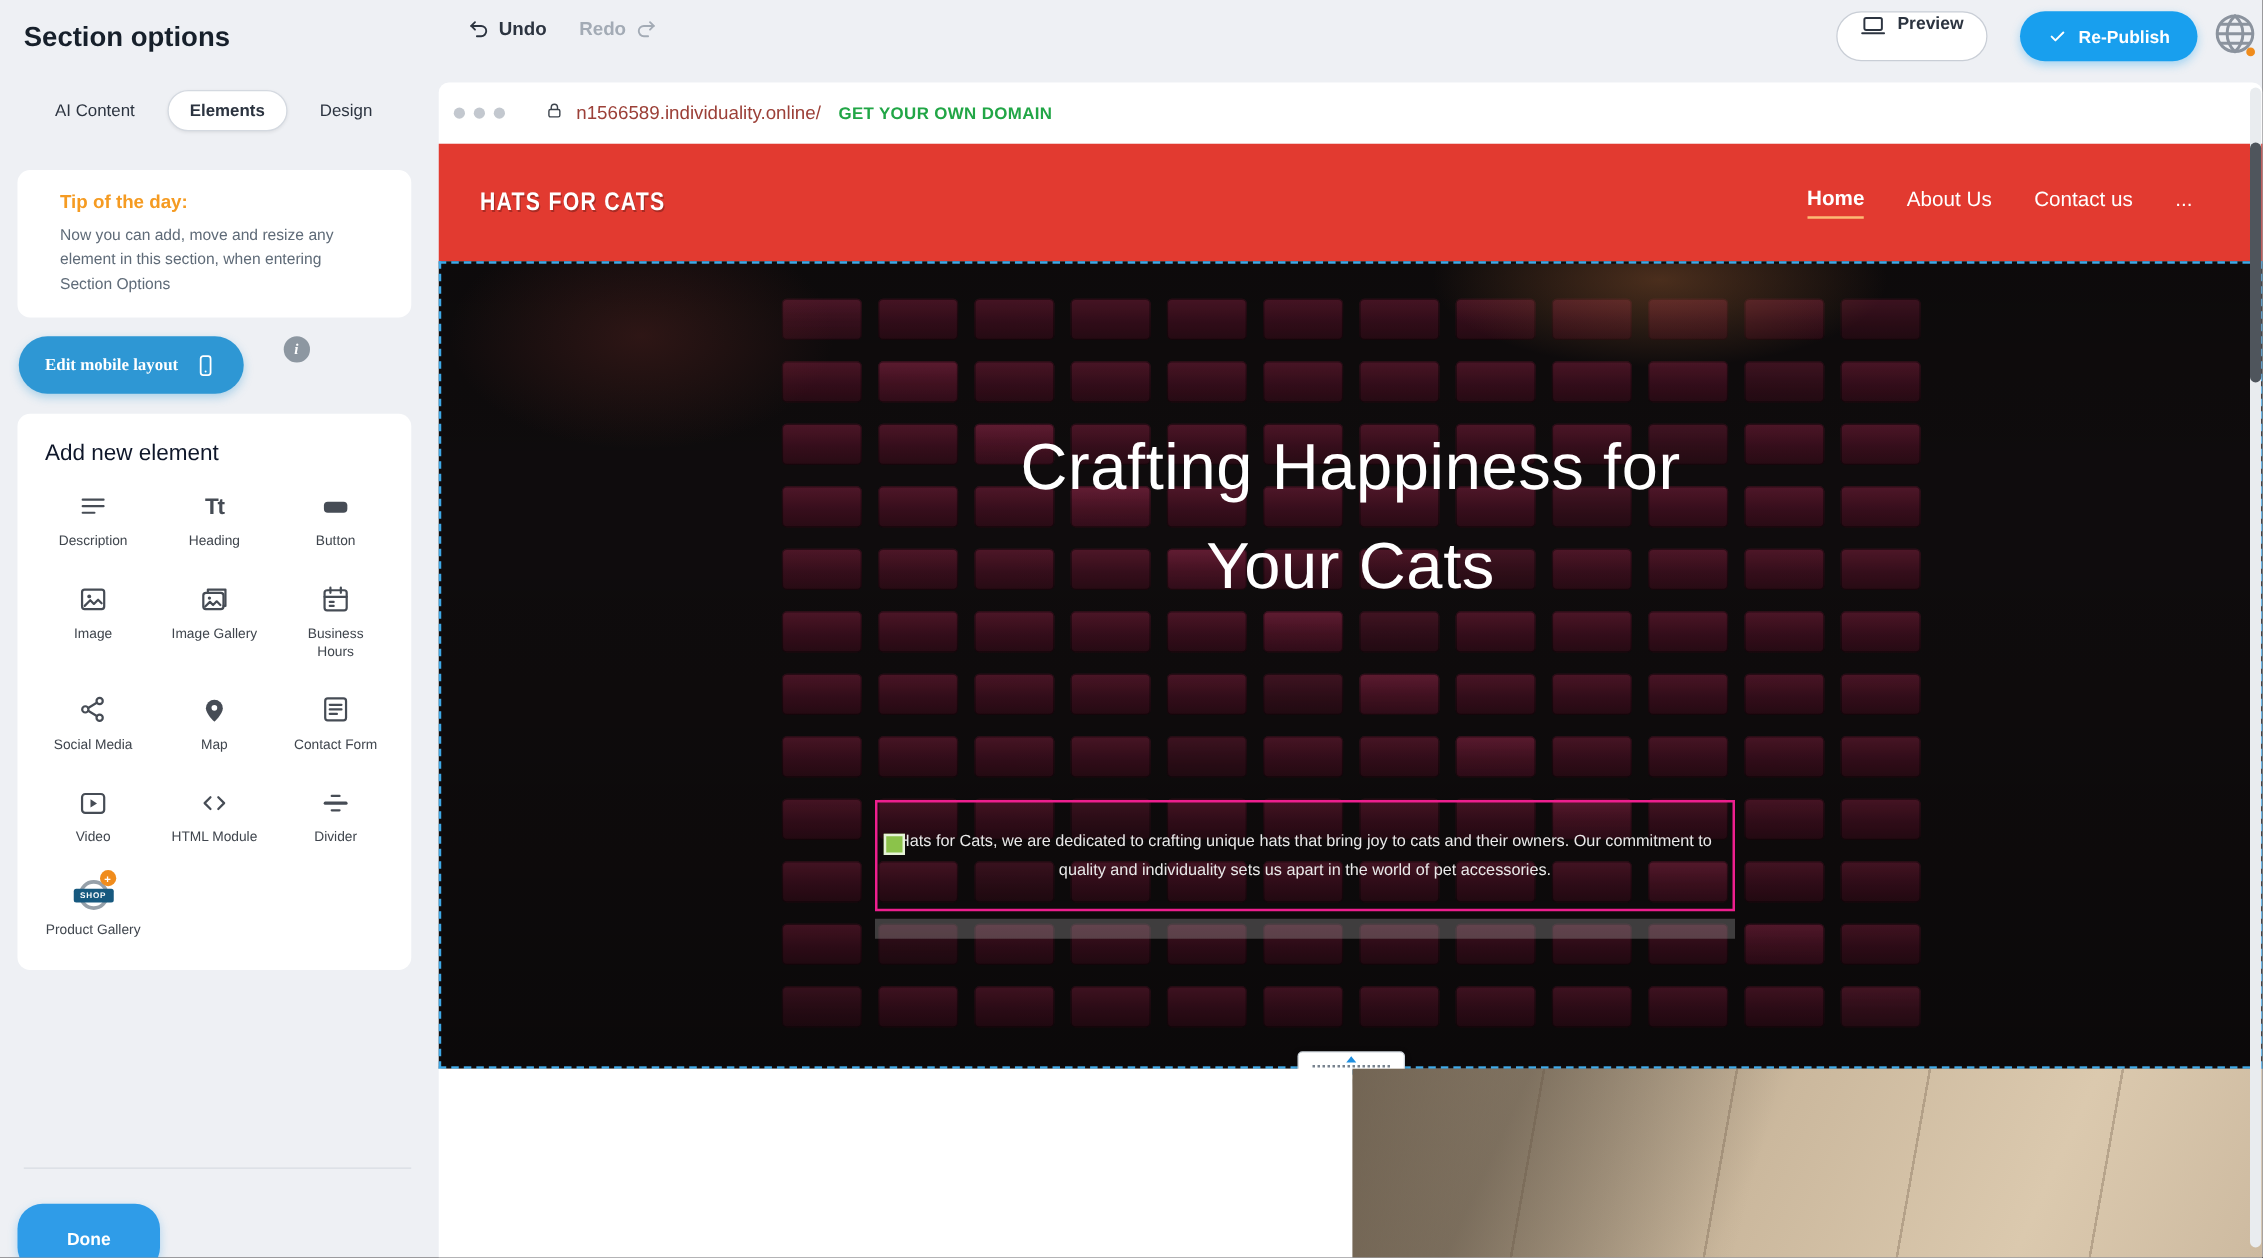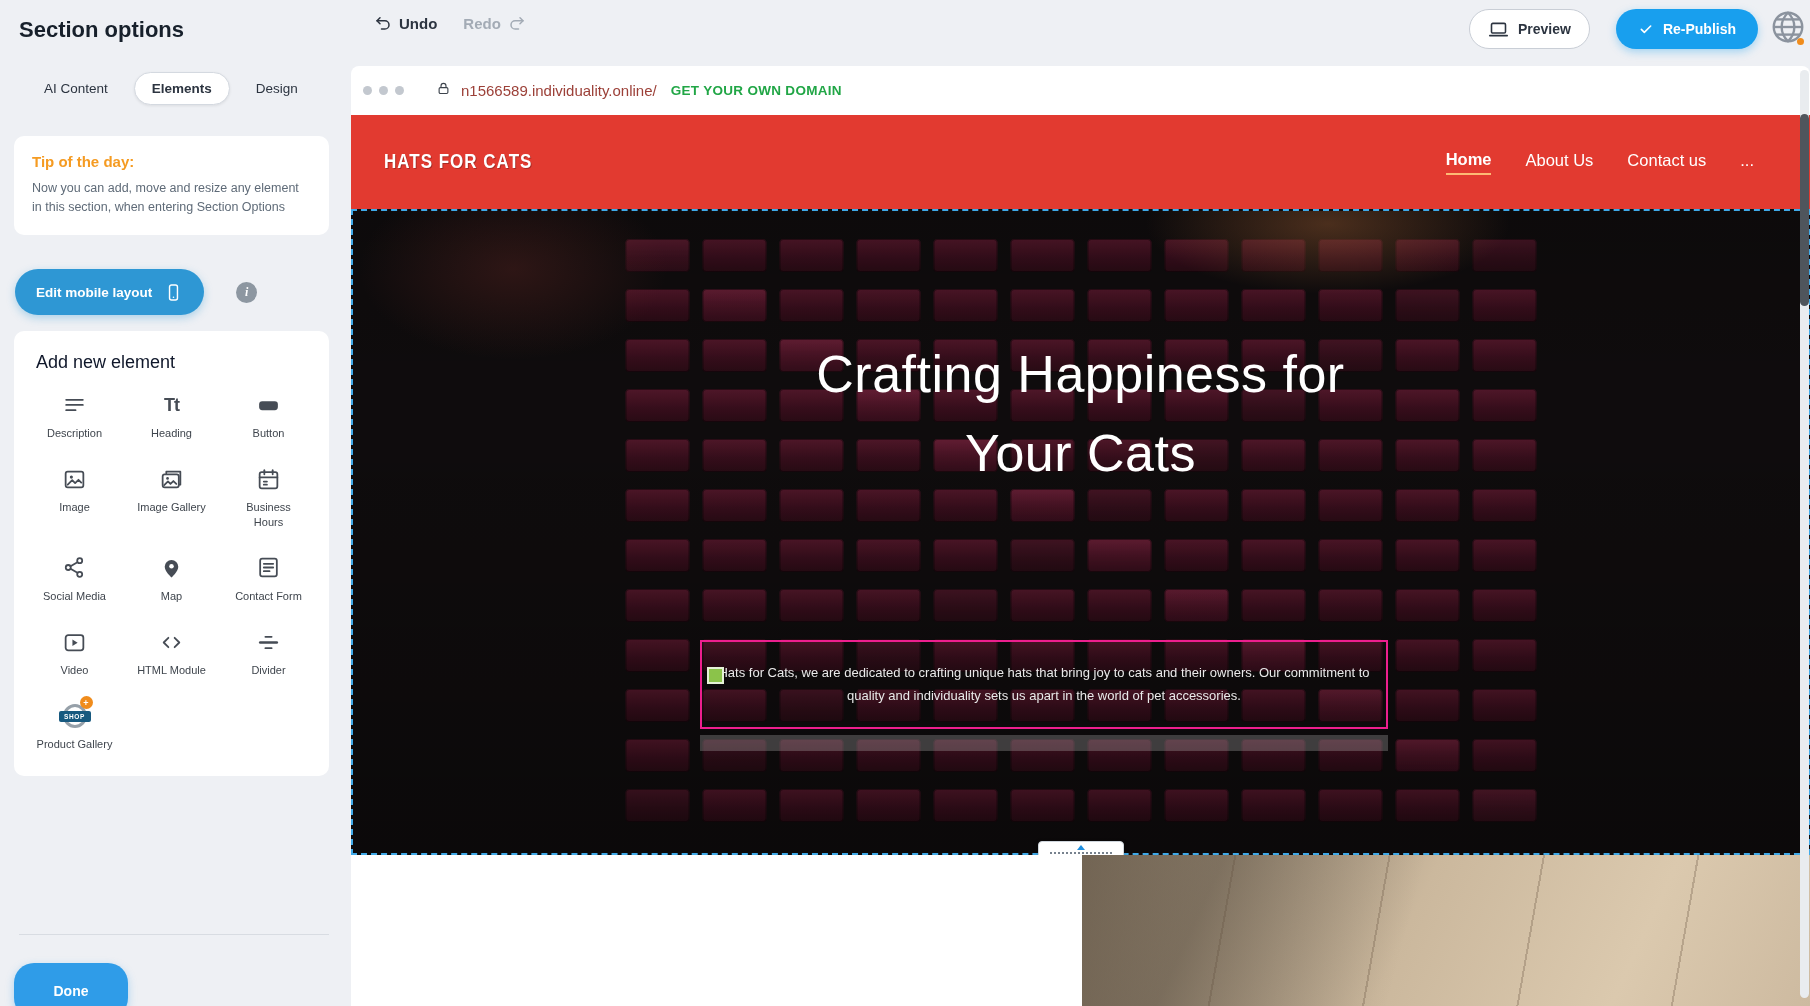--- a/index.html
+++ b/index.html
@@ -10,43 +10,43 @@
   
   .topbar { position:absolute; left:0; top:0; width:100%; height:58px; }
   .topbar-title { position:absolute; left:19px; top:17px; font-size:22px; font-weight:700; color:#17202b; }
   .history { position:absolute; left:374px; top:14px; display:flex; align-items:center; gap:26px; }
   .hist-btn { display:flex; align-items:center; gap:7px; background:none; border:none; font-family:inherit;
               font-size:15px; font-weight:600; color:#2c3440; cursor:pointer; }
   .hist-btn svg { width:18px; height:18px; stroke:#2c3440; fill:none; stroke-width:2; stroke-linecap:round; stroke-linejoin:round; }
   .hist-btn.disabled { color:#a3abb5; cursor:default; }
   .hist-btn.disabled svg { stroke:#a3abb5; }
   .topbar-right { position:absolute; right:52px; top:9px; display:flex; align-items:center; gap:26px; }
-  .btn-preview { display:flex; align-items:center; gap:9px; height:40px; padding:0 18px; background:#fff;
+  .btn-preview { display:flex; align-items:flex-start; gap:9px; height:40px; padding:0 18px; background:#fff;
                  border:1px solid #c9ced6; border-radius:21px; font-family:inherit; font-size:14px; font-weight:600;
                  color:#2c3440; cursor:pointer; }
   .btn-preview svg { width:21px; height:21px; stroke:#2c3440; fill:none; stroke-width:1.8; stroke-linecap:round; }
   .btn-republish { display:flex; align-items:center; gap:9px; height:40px; padding:0 22px; background:#189fee;
                    border:none; border-radius:21px; font-family:inherit; font-size:14px; font-weight:700; color:#fff;
                    cursor:pointer; box-shadow:0 3px 8px rgba(24,159,238,.35); }
   .btn-republish svg { width:16px; height:16px; stroke:#fff; fill:none; stroke-width:2.4; stroke-linecap:round; stroke-linejoin:round; }
   .btn-globe { position:absolute; right:0px; top:6px; width:44px; height:44px; background:none; border:none; cursor:pointer; }
   .btn-globe svg { width:38px; height:38px; stroke:#8b939e; fill:none; stroke-width:1.5; }
   .globe-dot { position:absolute; right:6px; bottom:5px; width:7px; height:7px; border-radius:50%; background:#f08c1c; }
 
   
   .sidebar { position:absolute; left:0; top:58px; width:351px; height:948px; }
   .tabs { position:absolute; left:26px; top:14px; display:flex; align-items:center; gap:8px; }
   .tab { padding:8px 17px; font-size:13.5px; color:#2c3440; border-radius:17px; border:1px solid transparent;
          background:none; font-family:inherit; cursor:pointer; }
   .tab.active { background:#fff; border-color:#d4d9e0; box-shadow:0 1px 3px rgba(0,0,0,.08); font-weight:600; }
   .card { position:absolute; left:14px; width:315px; background:#fff; border-radius:10px; }
-  .tip-card { top:78px; padding:17px 18px; }
+  .tip-card { top:78px; padding:17px 34px; }
   .tip-title { font-size:15px; font-weight:700; color:#f59b22; margin-bottom:9px; }
   .tip-body { font-size:12.5px; color:#5f6b78; line-height:1.55; }
-  .mobile-row { position:absolute; left:15px; top:211px; display:flex; align-items:center; gap:32px; }
+  .mobile-row { position:absolute; left:15px; top:211px; display:flex; gap:32px;font-family:Liberation Serif, serif; }
   .btn-mobile { display:flex; align-items:center; gap:12px; height:46px; padding:0 21px; background:#2e97d4;
                 border:none; border-radius:23px; color:#fff; font-family:inherit; font-size:13.5px; font-weight:700;
                 cursor:pointer; box-shadow:0 3px 8px rgba(46,151,212,.35); }
   .btn-mobile svg { width:19px; height:19px; stroke:#fff; fill:none; stroke-width:1.8; stroke-linecap:round; }
   .info-icon { width:21px; height:21px; border-radius:50%; background:#8d97a1; color:#fff; font-size:12px;
                font-weight:700; display:flex; align-items:center; justify-content:center; cursor:pointer; }
   .info-icon::before { content:"i"; font-style:italic; font-family:"Liberation Serif", serif; }
   .elements-card { top:273px; padding:21px 14px 24px; }
   .card-title { font-size:18px; color:#0f172a; font-weight:500; margin:0 0 18px 8px; }
   .el-grid { display:grid; grid-template-columns:repeat(3, 1fr); row-gap:25px; column-gap:4px; }

